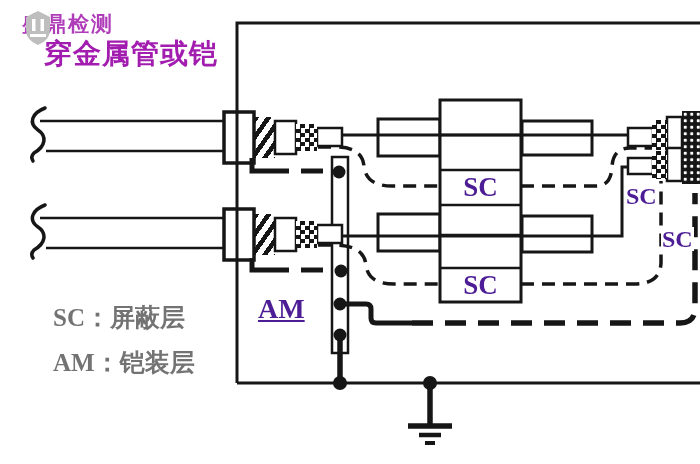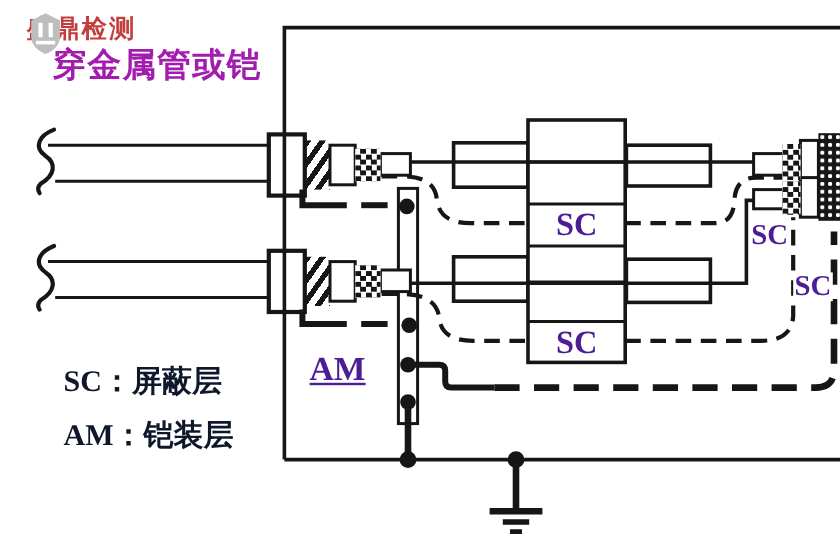--- a/index.html
+++ b/index.html
@@ -8,21 +8,21 @@
     overflow:hidden;font-family:"Liberation Serif",serif;color:#161616;
   }
   #stage svg{position:absolute;left:0;top:0;}
   .abs{position:absolute;}
   .title-line{
     font-family:"Liberation Sans",sans-serif;font-weight:700;
     font-size:28px;letter-spacing:1px;color:#a21caf;white-space:nowrap;
   }
   .legend-line{
     font-family:"Liberation Serif",serif;font-weight:600;
-    font-size:25px;color:#0f172a;white-space:nowrap;
+    font-size:25px;color:#737373;white-space:nowrap;
   }
   .diag-label{
     font-family:"Liberation Serif",serif;font-weight:600;
     color:#4c1d95;white-space:nowrap;line-height:1;
   }
   .sc-center{
     width:81px;display:flex;align-items:center;justify-content:center;
     font-size:27px;
   }
   .hatch{
@@ -34,21 +34,21 @@
     background-size:9px 9px;
   }
   .plate{
     background-color:#161616;
     background-image:radial-gradient(circle,#ffffff 1.6px,rgba(0,0,0,0) 1.9px);
     background-size:6.5px 6.5px;
   }
   .watermark{display:flex;align-items:center;gap:4px;opacity:.85;}
   .watermark-text{
     font-family:"Liberation Sans",sans-serif;font-weight:700;
-    font-size:21px;letter-spacing:2px;color:#b91c1c;white-space:nowrap;
+    font-size:21px;letter-spacing:2px;color:#a21caf;white-space:nowrap;
   }
   .label-bg{background:#ffffff;padding:0 1px;}
 </style>
 </head>
 <body>
 
 <div id="stage">
 
   <svg width="700" height="464" viewBox="0 0 700 464">
 

